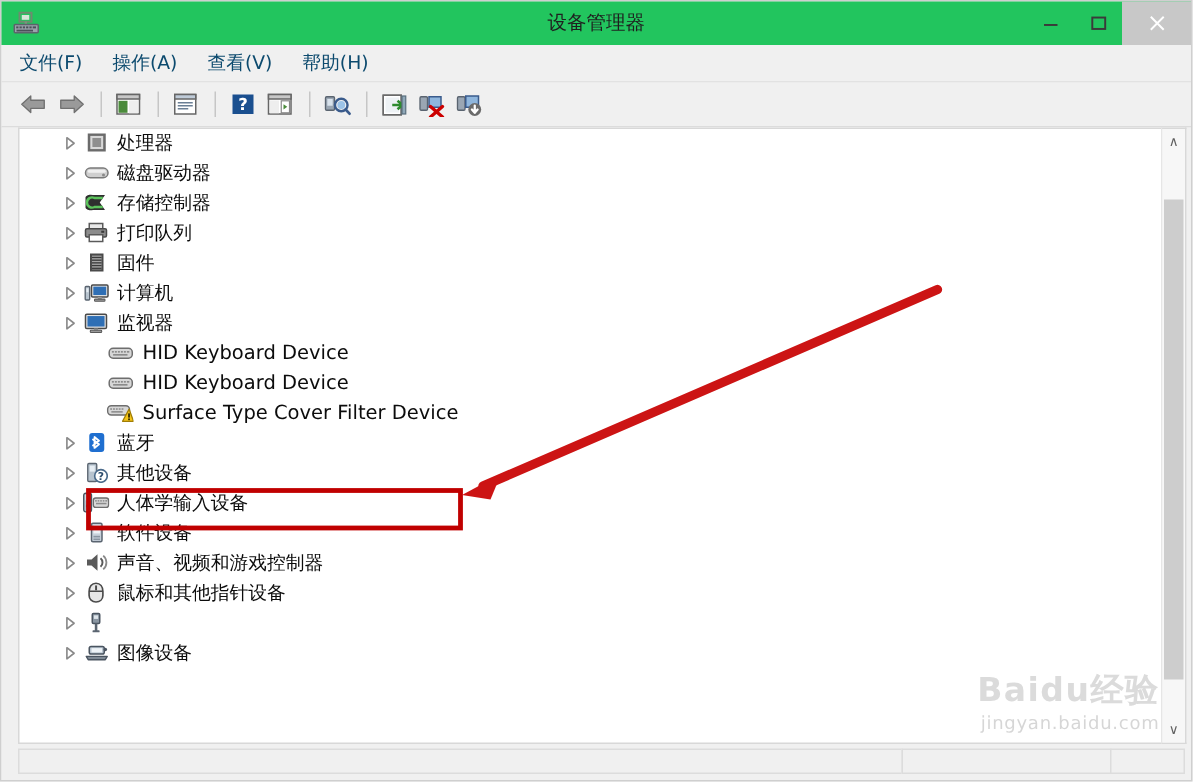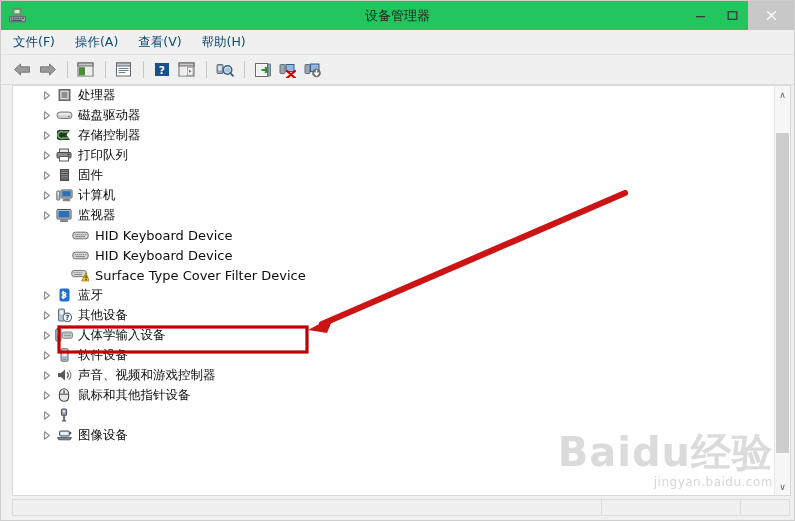--- a/index.html
+++ b/index.html
@@ -176,21 +176,21 @@
   }
   
   #watermark {
     position: absolute;
     right: 22px; bottom: 32px;
     text-align: right;
     pointer-events: none;
     user-select: none;
   }
   #wm-logo {
-    font-size: 40px; font-weight: bold;
+    font-size: 22px; font-weight: bold;
     color: rgba(165,165,165,0.40);
     letter-spacing: 1px;
     line-height: 1;
   }
   #wm-url {
     font-size: 12px;
     color: rgba(165,165,165,0.45);
     letter-spacing: 0.5px;
     margin-top: 3px;
   }

